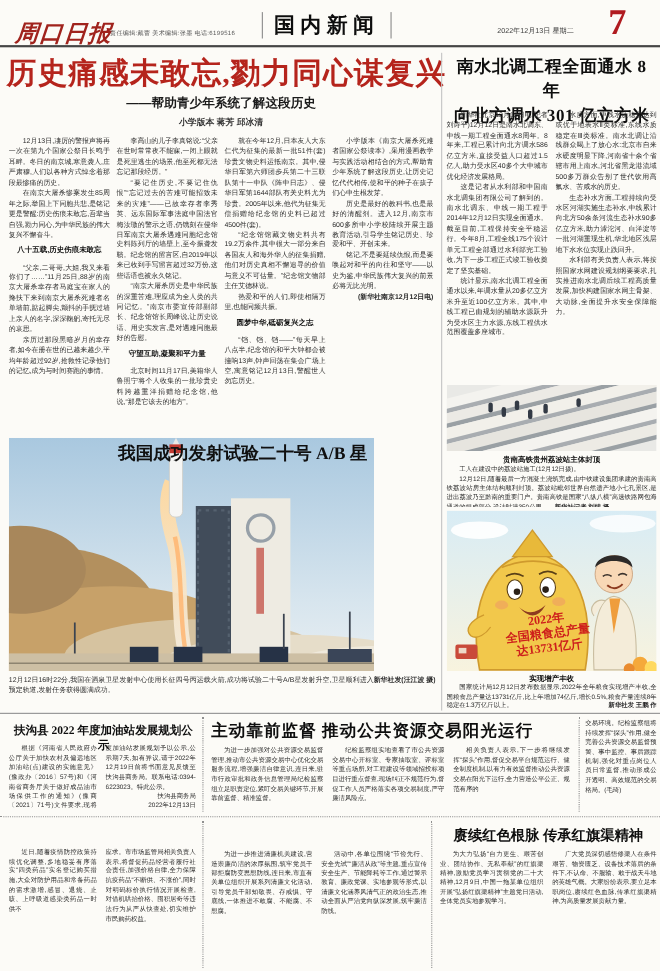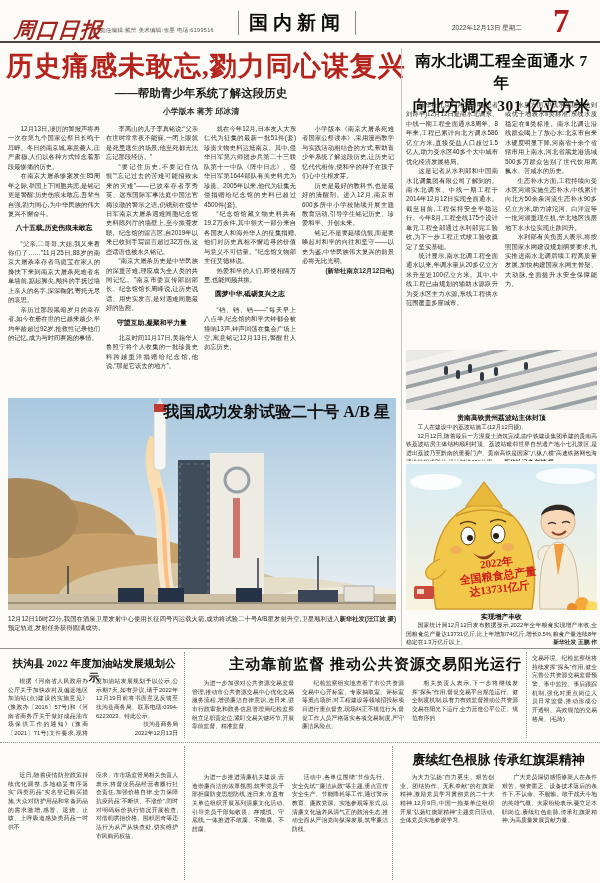--- a/index.html
+++ b/index.html
@@ -22,21 +22,21 @@
 
   
   .lead-headline { font-family:"Liberation Serif",serif; font-weight:bold; font-size:27px;
                    color:#b5241c; text-align:center; letter-spacing:1px; white-space:nowrap; }
   .lead-subtitle { font-size:11.5px; font-weight:bold; color:#1b1b1b; text-align:center; }
   .byline { font-size:8px; color:#333; text-align:center; font-weight:bold; }
   .sec-headline { font-family:"Liberation Serif",serif; font-weight:bold; font-size:15.5px;
                   color:#0e0e0e; text-align:center; line-height:1.45; letter-spacing:.5px; }
   .photo-headline { font-family:"Liberation Serif",serif; font-weight:bold; font-size:16px; color:#101010; }
   .bh-sm { font-family:"Liberation Serif",serif; font-weight:bold; font-size:10.5px; text-align:center; color:#0e0e0e; }
-  .bh-lg { font-family:"Liberation Serif",serif; font-weight:bold; font-size:15px; text-align:right; color:#0e0e0e; letter-spacing:1px; }
+  .bh-lg { font-family:"Liberation Serif",serif; font-weight:bold; font-size:15px; text-align:left; color:#0e0e0e; letter-spacing:1px; }
   .bh-md { font-family:"Liberation Serif",serif; font-weight:bold; font-size:13px; text-align:center; color:#0e0e0e; }
 
   
   .tiny { font-size:6.3px; line-height:1.5; text-align:justify; color:#2c2c2c; overflow:hidden; }
   .tiny2 { font-size:5.8px; line-height:1.5; text-align:justify; color:#2c2c2c; overflow:hidden; }
   .tiny p, .tiny2 p { text-indent:2em; }
   .subhead { font-weight:bold; text-align:center; font-size:6.8px; color:#101010; margin:5px 0; text-indent:0 !important; }
   .endnote { text-align:right; text-indent:0 !important; font-weight:bold; }
   .caption-title { font-size:6.8px; font-weight:bold; text-align:center; color:#101010; }
   .credit { float:right; font-weight:bold; }
@@ -92,21 +92,21 @@
     <p class="subhead">圆梦中华,砥砺复兴之志</p>
     <p>“铛、铛、铛——”每天早上八点半,纪念馆的和平大钟都会被撞响13声,钟声回荡在集会广场上空,寓意铭记12月13日,警醒世人勿忘历史。</p>
   </div>
   <div class="abs tiny" style="left:302px; top:124px; width:92px; height:268px;">
     <p>小学版本《南京大屠杀死难者国家公祭读本》,采用漫画教学与实践活动相结合的方式,帮助青少年系统了解这段历史,让历史记忆代代相传,使和平的种子在孩子们心中生根发芽。</p>
     <p>历史是最好的教科书,也是最好的清醒剂。进入12月,南京市600多所中小学校陆续开展主题教育活动,引导学生铭记历史、珍爱和平、开创未来。</p>
     <p>铭记,不是要延续仇恨,而是要唤起对和平的向往和坚守——以史为鉴,中华民族伟大复兴的前景必将无比光明。</p>
     <p class="endnote">(新华社南京12月12日电)</p>
   </div>
 
-  <div class="abs photo-frame" style="left:8px; top:398px; width:388px; height:212px;">
+  <div class="abs photo-frame" style="left:8px; top:398px; width:332px; height:212px;">
     <svg viewBox="0 0 388 212" width="388" height="212">
       <defs>
         <linearGradient id="sky" x1="0" y1="0" x2="0" y2="1">
           <stop offset="0" stop-color="#a9c8df"></stop>
             <stop offset="0.7" stop-color="#d7e5ee"></stop>
             <stop offset="1" stop-color="#e9eff2"></stop>
         </linearGradient>
         <linearGradient id="plume" x1="0" y1="0" x2="0" y2="1">
           <stop offset="0" stop-color="#ffd9a0"></stop>
             <stop offset="1" stop-color="#f3ede2"></stop>
@@ -143,21 +143,21 @@
     <div class="abs photo-headline" style="right:6px; top:4px;">我国成功发射试验二十号 A/B 星</div>
   </div>
   <div class="abs tiny" style="left:8px; top:614px; width:388px; height:30px;">
     <span class="credit">新华社发(汪江波 摄)</span>
     <span>12月12日16时22分,我国在酒泉卫星发射中心使用长征四号丙运载火箭,成功将试验二十号A/B星发射升空,卫星顺利进入预定轨道,发射任务获得圆满成功。</span>
   </div>
 
   <div class="abs vline" style="left:401px; top:48px; height:598px;"></div>
 
   <div class="abs sec-headline" style="left:406px; top:50px; width:191px;">
-    <div>南水北调工程全面通水 7 年</div>
+    <div>南水北调工程全面通水 8 年</div>
     <div>向北方调水 301 亿立方米</div>
   </div>
   <div class="abs tiny" style="left:406px; top:100px; width:92px; height:246px;">
     <p>新华社北京12月12日电(记者刘诗平)12月12日是南水北调东、中线一期工程全面通水8周年。8年来,工程已累计向北方调水586亿立方米,直接受益人口超过1.5亿人,助力受水区40多个大中城市优化经济发展格局。</p>
     <p>这是记者从水利部和中国南水北调集团有限公司了解到的。南水北调东、中线一期工程于2014年12月12日实现全面通水。截至目前,工程保持安全平稳运行。今年8月,工程全线175个设计单元工程全部通过水利部完工验收,为下一步工程正式竣工验收奠定了坚实基础。</p>
     <p>统计显示,南水北调工程全面通水以来,年调水量从20多亿立方米升至近100亿立方米。其中,中线工程已由规划的辅助水源跃升为受水区主力水源,东线工程供水范围覆盖多座城市。</p>
   </div>
   <div class="abs tiny" style="left:505px; top:100px; width:92px; height:246px;">
     <p>水质方面,中线水质稳定达到或优于地表水Ⅱ类标准,东线水质稳定在Ⅲ类标准。南水北调让沿线群众喝上了放心水:北京市自来水硬度明显下降,河南省十余个省辖市用上南水,河北省黑龙港流域500多万群众告别了世代饮用高氟水、苦咸水的历史。</p>
     <p>生态补水方面,工程持续向受水区河湖实施生态补水,中线累计向北方50余条河流生态补水90多亿立方米,助力滹沱河、白洋淀等一批河湖重现生机,华北地区浅层地下水水位实现止跌回升。</p>

